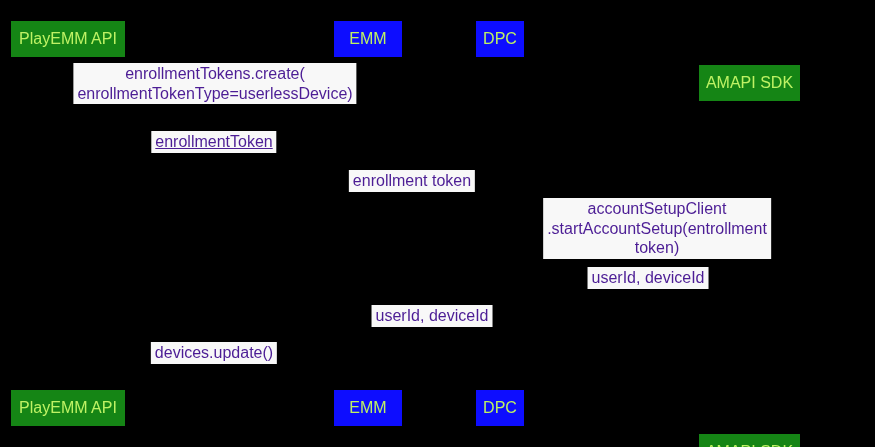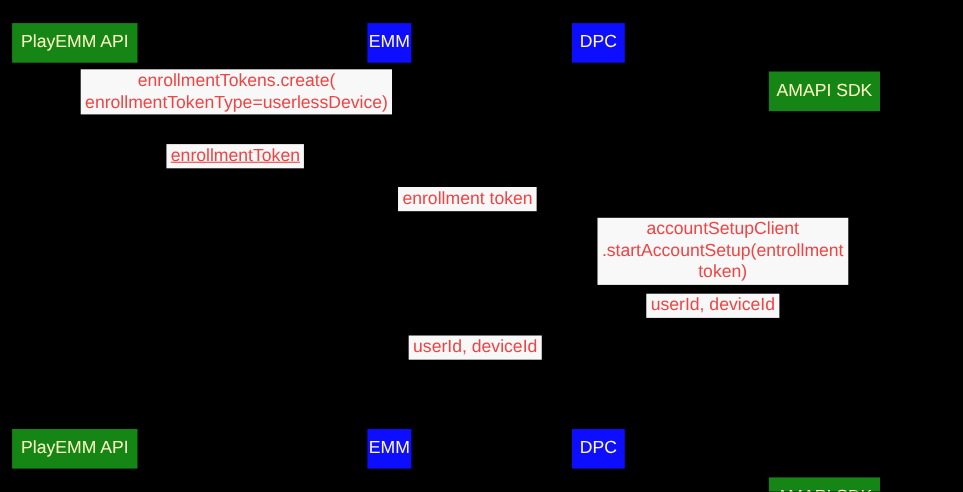--- a/index.html
+++ b/index.html
@@ -14,49 +14,49 @@
     background: #000000;
     overflow: hidden;
     font-family: "Liberation Sans", sans-serif;
   }
   .actor {
     position: absolute;
     height: 36px;
     display: flex;
     align-items: center;
     justify-content: center;
-    color: #fef9c3;
+    color: #bef264;
     font-size: 16px;
     white-space: nowrap;
   }
   .actor.green { background: #158515; }
   .actor.blue  { background: #0d0dff; }
 
   .row-top    { top: 21px; }
   .row-bottom { top: 390px; }
 
   .pos-playemm { left: 11px;  width: 114px; }
-  .pos-emm     { left: 334px; width: 40px; }
-  .pos-dpc     { left: 476px; width: 48px; margin-left: 44px; }
+  .pos-emm     { left: 334px; width: 68px; }
+  .pos-dpc     { left: 476px; width: 48px; }
   .pos-amapi   { left: 699px; width: 101px; margin-top: 44px; }
 
   .msg {
     position: absolute;
     transform: translateX(-50%);
     background: #f8f8f8;
-    color: #ef4444;
+    color: #4c1d95;
     font-size: 16px;
     line-height: 19.5px;
     padding: 1px 4px;
     text-align: center;
     white-space: pre-line;
   }
   .msg-1 { left: 215px; top: 63px; }
   .msg-2 { left: 214px; top: 131px; text-decoration: underline; }
-  .msg-3 { left: 425px; top: 170px; }
+  .msg-3 { left: 412px; top: 170px; }
   .msg-4 { left: 657px; top: 198px; }
   .msg-5 { left: 648px; top: 267px; }
   .msg-6 { left: 432px; top: 305px; }
   .msg-7 { left: 214px; top: 342px; }
 </style>
 </head>
 <body>
 
 <div class="canvas">
 
@@ -74,20 +74,21 @@
   </div>
 
   <div class="msg msg-1">enrollmentTokens.create(
 enrollmentTokenType=userlessDevice)</div>
   <div class="msg msg-2">enrollmentToken</div>
   <div class="msg msg-3">enrollment token</div>
   <div class="msg msg-4">accountSetupClient
 .startAccountSetup(entrollment token)</div>
   <div class="msg msg-5">userId, deviceId</div>
   <div class="msg msg-6">userId, deviceId</div>
+  <div class="msg msg-7">devices.update()</div>
 
   <div class="actor green row-bottom pos-playemm">
     <span>PlayEMM API</span>
   </div>
   <div class="actor blue row-bottom pos-emm">
     <span>EMM</span>
   </div>
   <div class="actor blue row-bottom pos-dpc">
     <span>DPC</span>
   </div>

